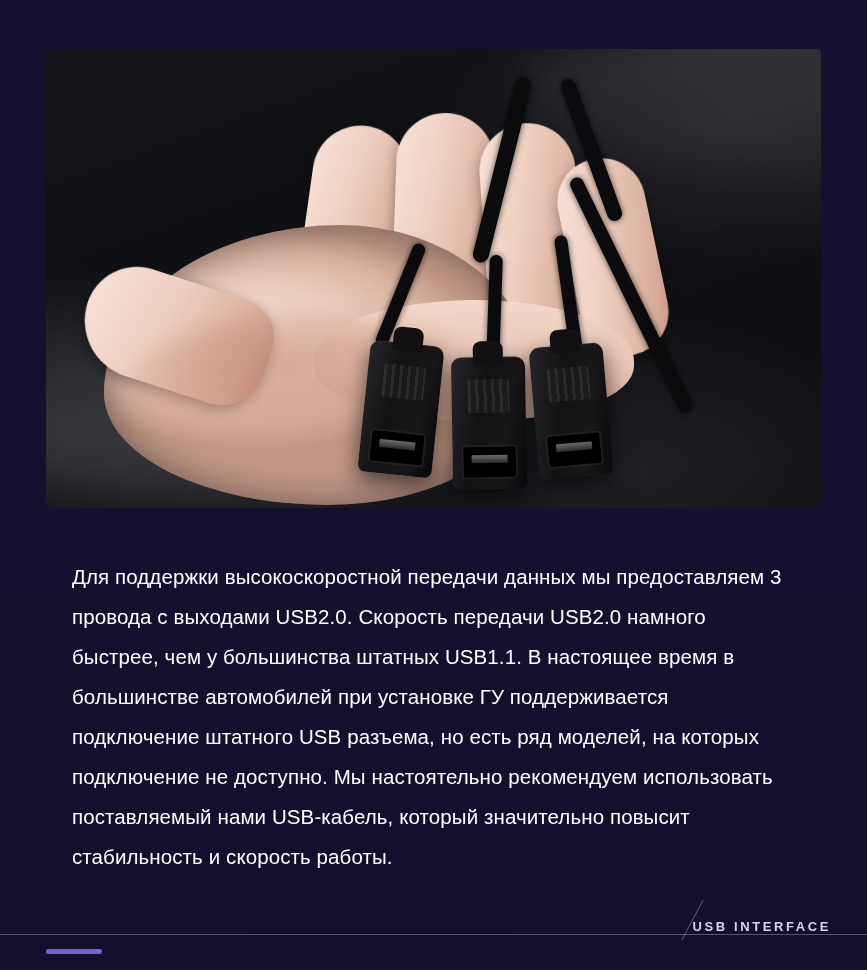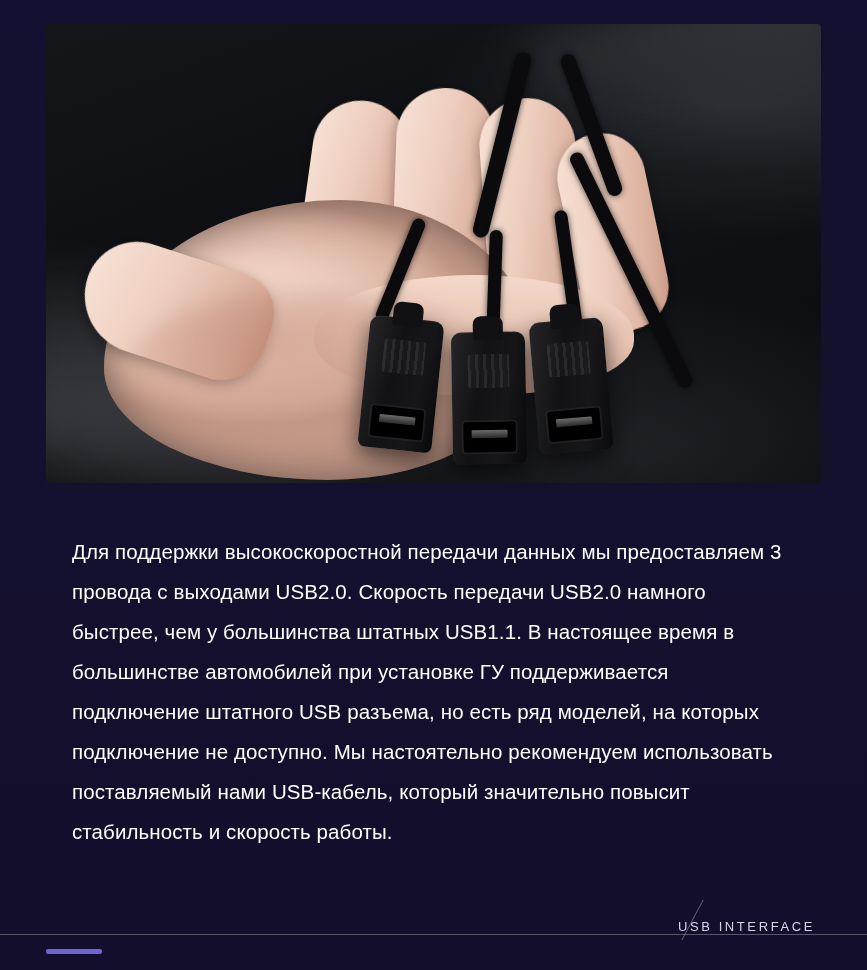--- a/index.html
+++ b/index.html
@@ -13,20 +13,21 @@
     font-family: "Liberation Sans", sans-serif;
     overflow: hidden;
     position: relative;
   }
 
   
   .page {
     position: absolute;
     inset: 0;
     background: linear-gradient(180deg, #141031 0%, #14102f 45%, #120e2b 100%);
+    margin-top: 25px;
   }
 
   
   .hero {
     position: absolute;
     left: 46px;
     top: 24px;
     width: 775px;
     height: 459px;
     border-radius: 4px;
@@ -244,26 +245,26 @@
     position: absolute;
     left: 46px;
     bottom: 16px;
     width: 56px;
     height: 5px;
     background: #6e64d8;
     border-radius: 2px;
   }
   .footer-label {
     position: absolute;
-    right: 52px;
+    right: 36px;
     top: 21px;
     font-size: 13px;
     letter-spacing: 2.6px;
     color: #d7d4ea;
-    font-weight: 400;
+    font-weight: 700;
   }
 </style>
 </head>
 <body>
 
 <div class="page">
 
   <div class="hero">
     <div class="hero-photo"></div>
     <div class="hero-band"></div>

